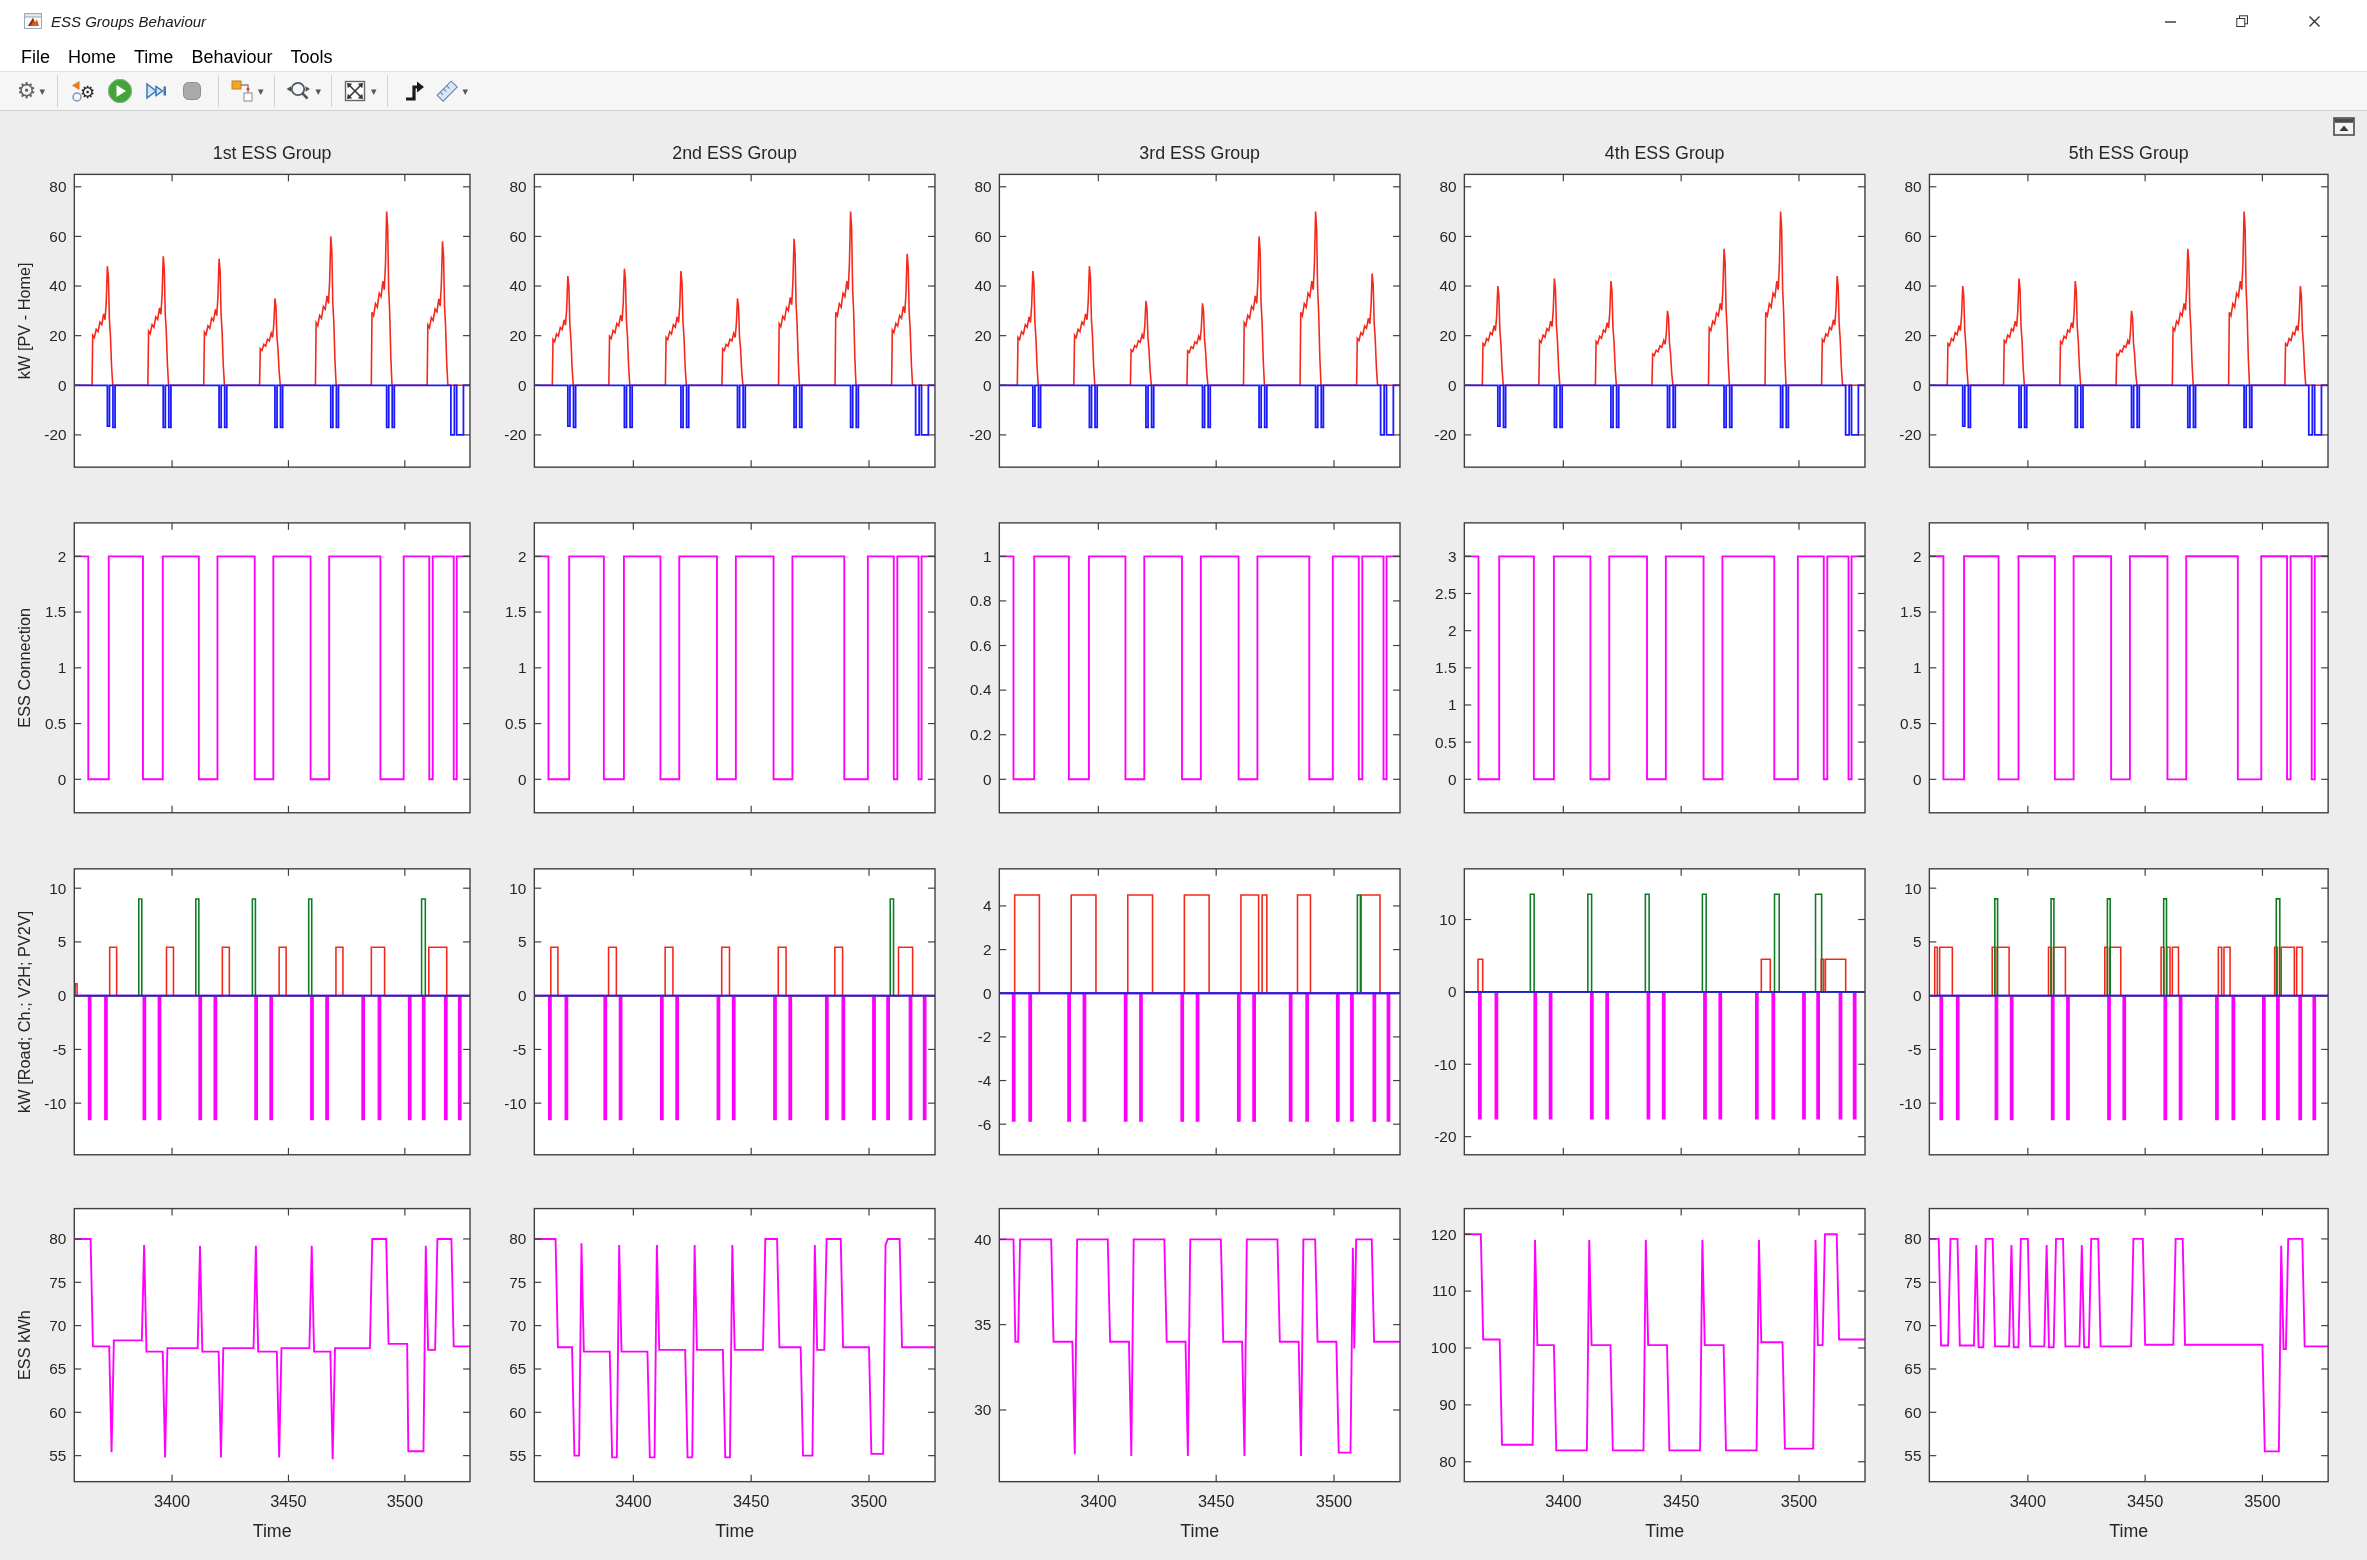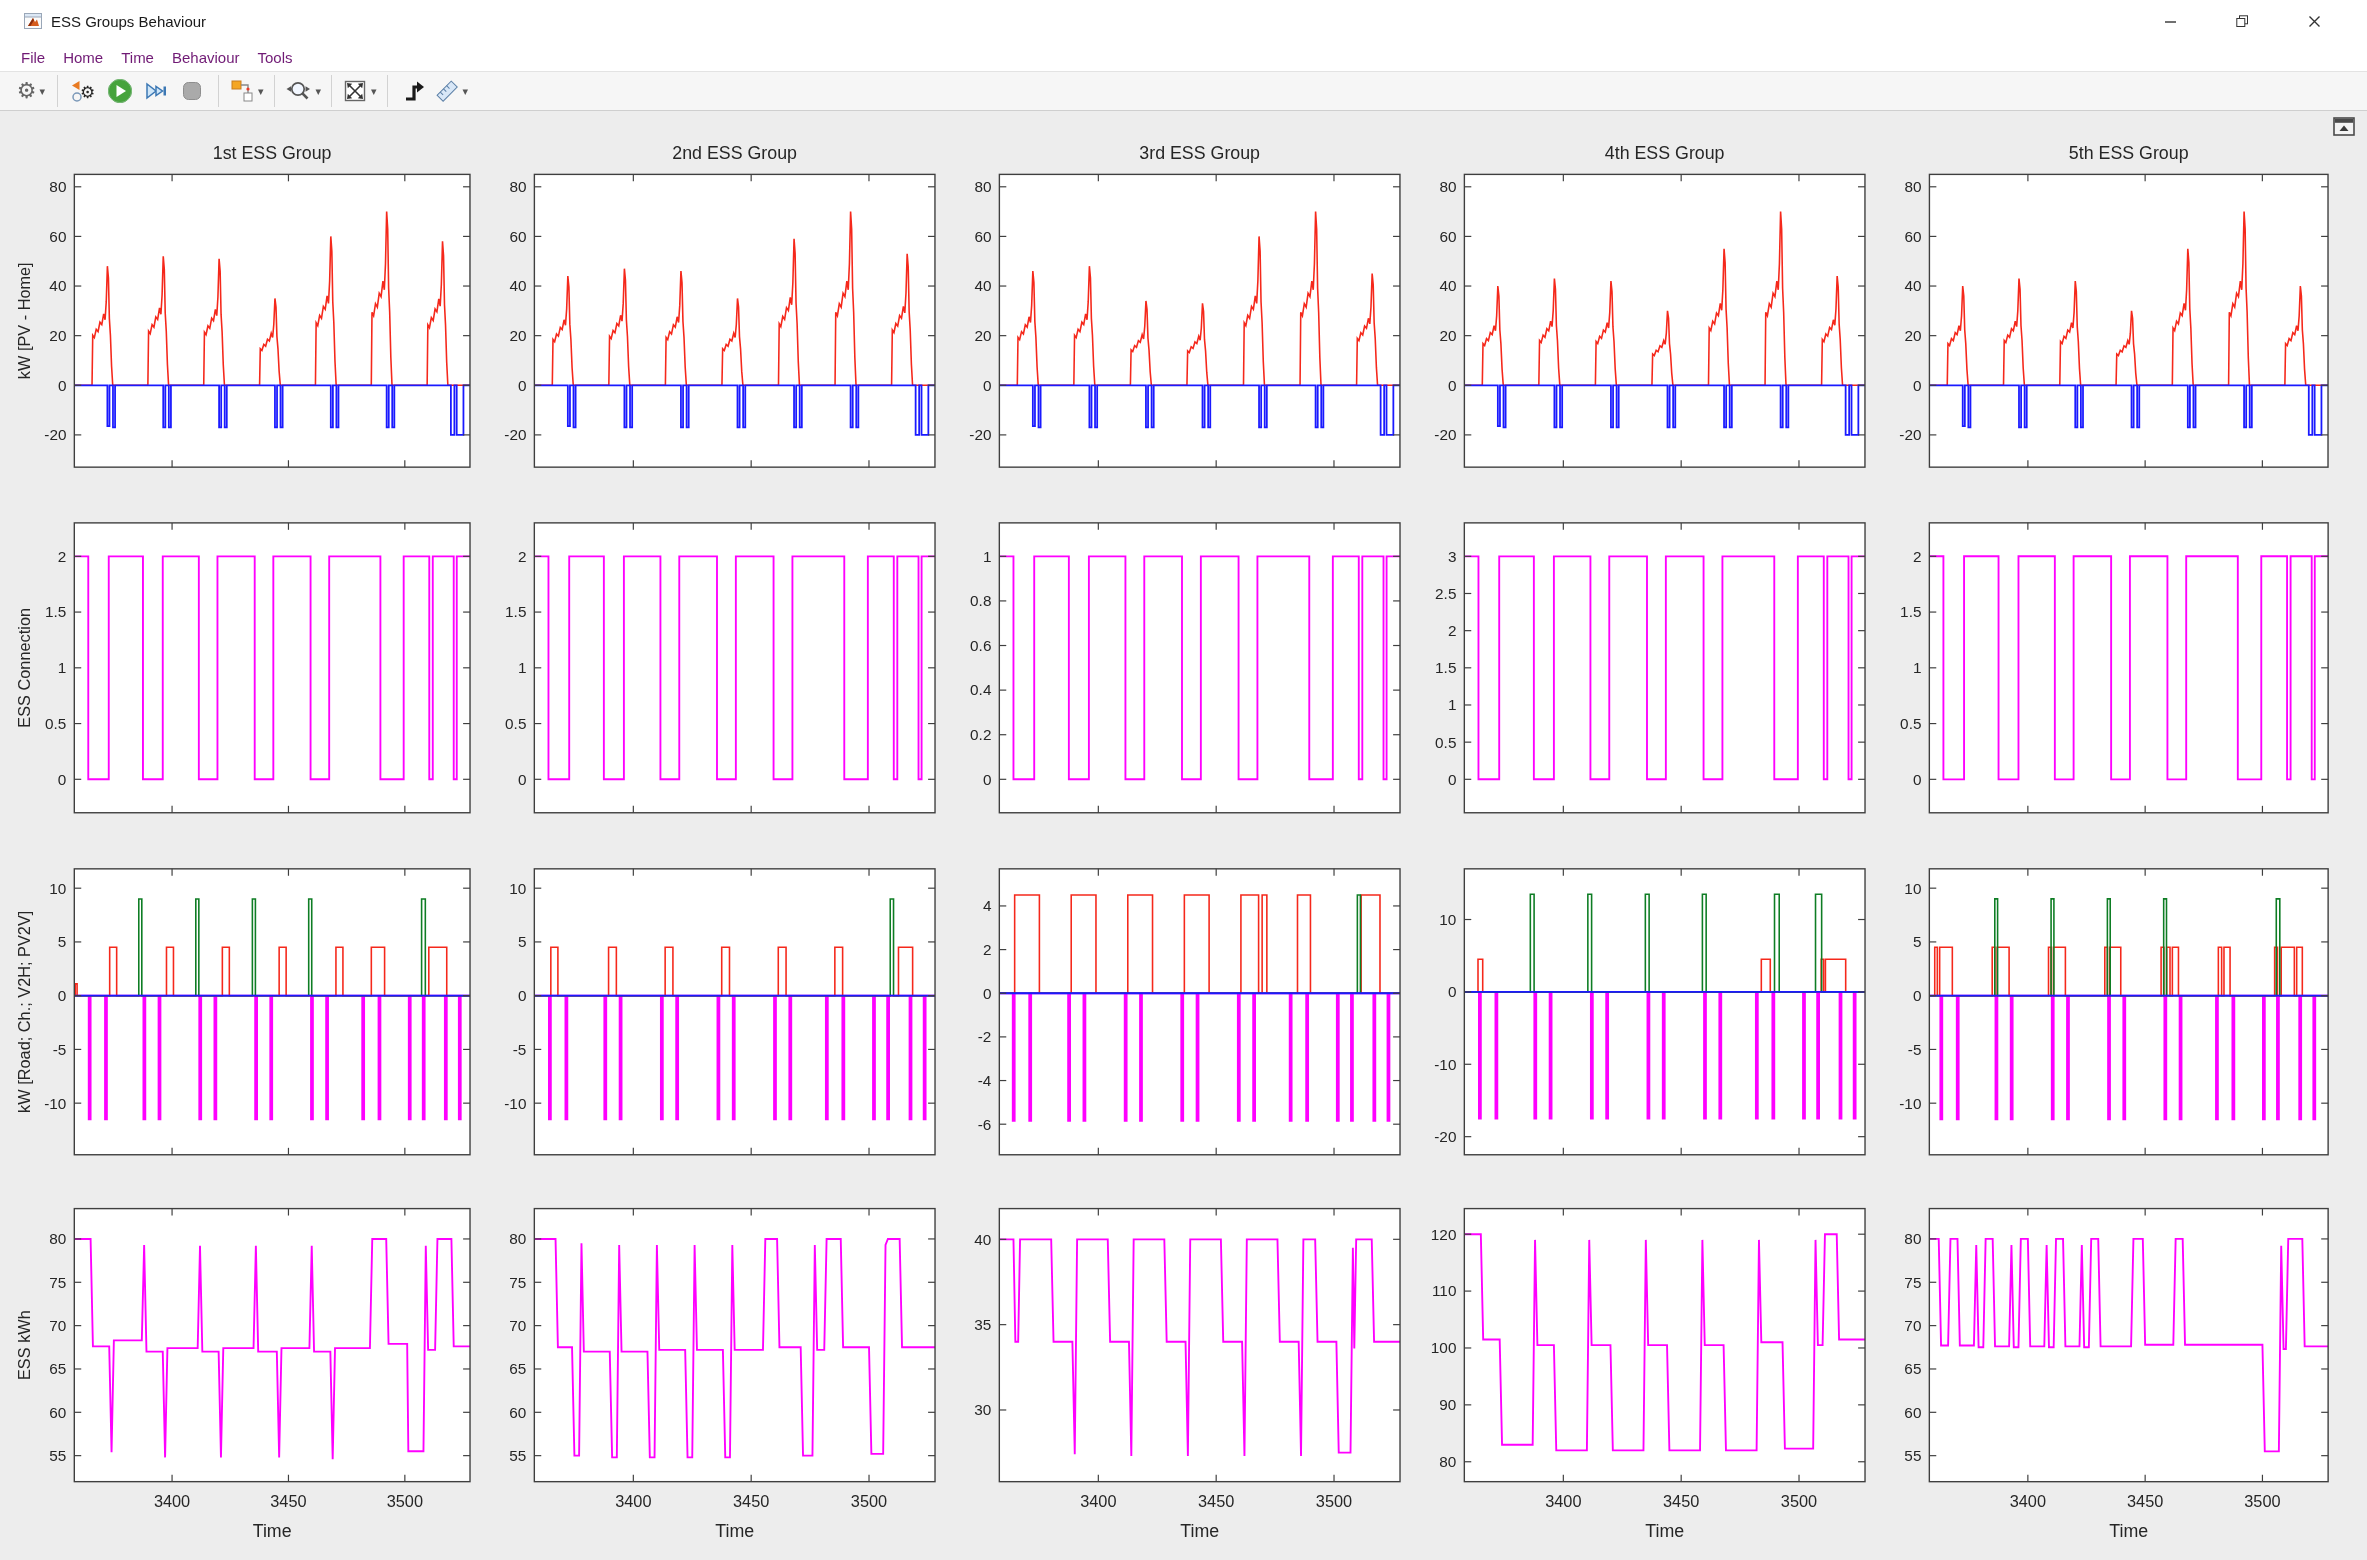--- a/index.html
+++ b/index.html
@@ -4,31 +4,31 @@
 <style>
   html,body{margin:0;padding:0;}
   body{
     width:2367px;height:1560px;overflow:hidden;position:relative;
     background:#ffffff;font-family:"Liberation Sans",sans-serif;color:#222;
     -webkit-font-smoothing:antialiased;
   }
   
   #titlebar{
     position:absolute;top:0;left:0;right:0;height:42px;background:#ffffff;
-    display:flex;align-items:center;padding-left:24px;box-sizing:border-box;
+    display:flex;align-items:center;padding-left:24px;box-sizing:border-box;font-style:italic;
   }
   #titlebar .app-icon{margin-right:9px;display:flex;align-items:center;}
   #titlebar .title-text{font-size:15px;color:#1a1a1a;}
   #win-controls{margin-left:auto;display:flex;align-items:center;padding-right:30px;}
   .win-btn{width:46px;height:34px;display:flex;align-items:center;justify-content:center;cursor:default;margin-left:26px;}
   #menubar{
     position:absolute;top:42px;left:0;right:0;height:30px;background:#ffffff;
     display:flex;align-items:center;padding-left:12px;box-sizing:border-box;
   }
-  .menu-item{font-size:15px;color:#701a75;padding:4px 9px;border-radius:2px;}
+  .menu-item{font-size:18px;color:#000000;padding:4px 9px;border-radius:2px;}
   #dock-arrow{position:absolute;right:14px;top:73px;}
   #toolbar{
     position:absolute;top:71px;left:0;right:0;height:40px;background:#f6f6f6;
     border-top:1px solid #e3e3e3;border-bottom:1px solid #cfcfcf;
     display:flex;align-items:center;padding-left:8px;box-sizing:border-box;
   }
   .tb-group{display:flex;align-items:center;height:100%;padding:0 5px;}
   .tb-sep{width:1px;height:32px;background:#d2d2d2;margin:0 3px;}
   .tbtn{display:flex;align-items:center;justify-content:center;min-width:32px;height:34px;padding:0 2px;border-radius:3px;}
   .tbtn .glyph{display:flex;align-items:center;justify-content:center;}

